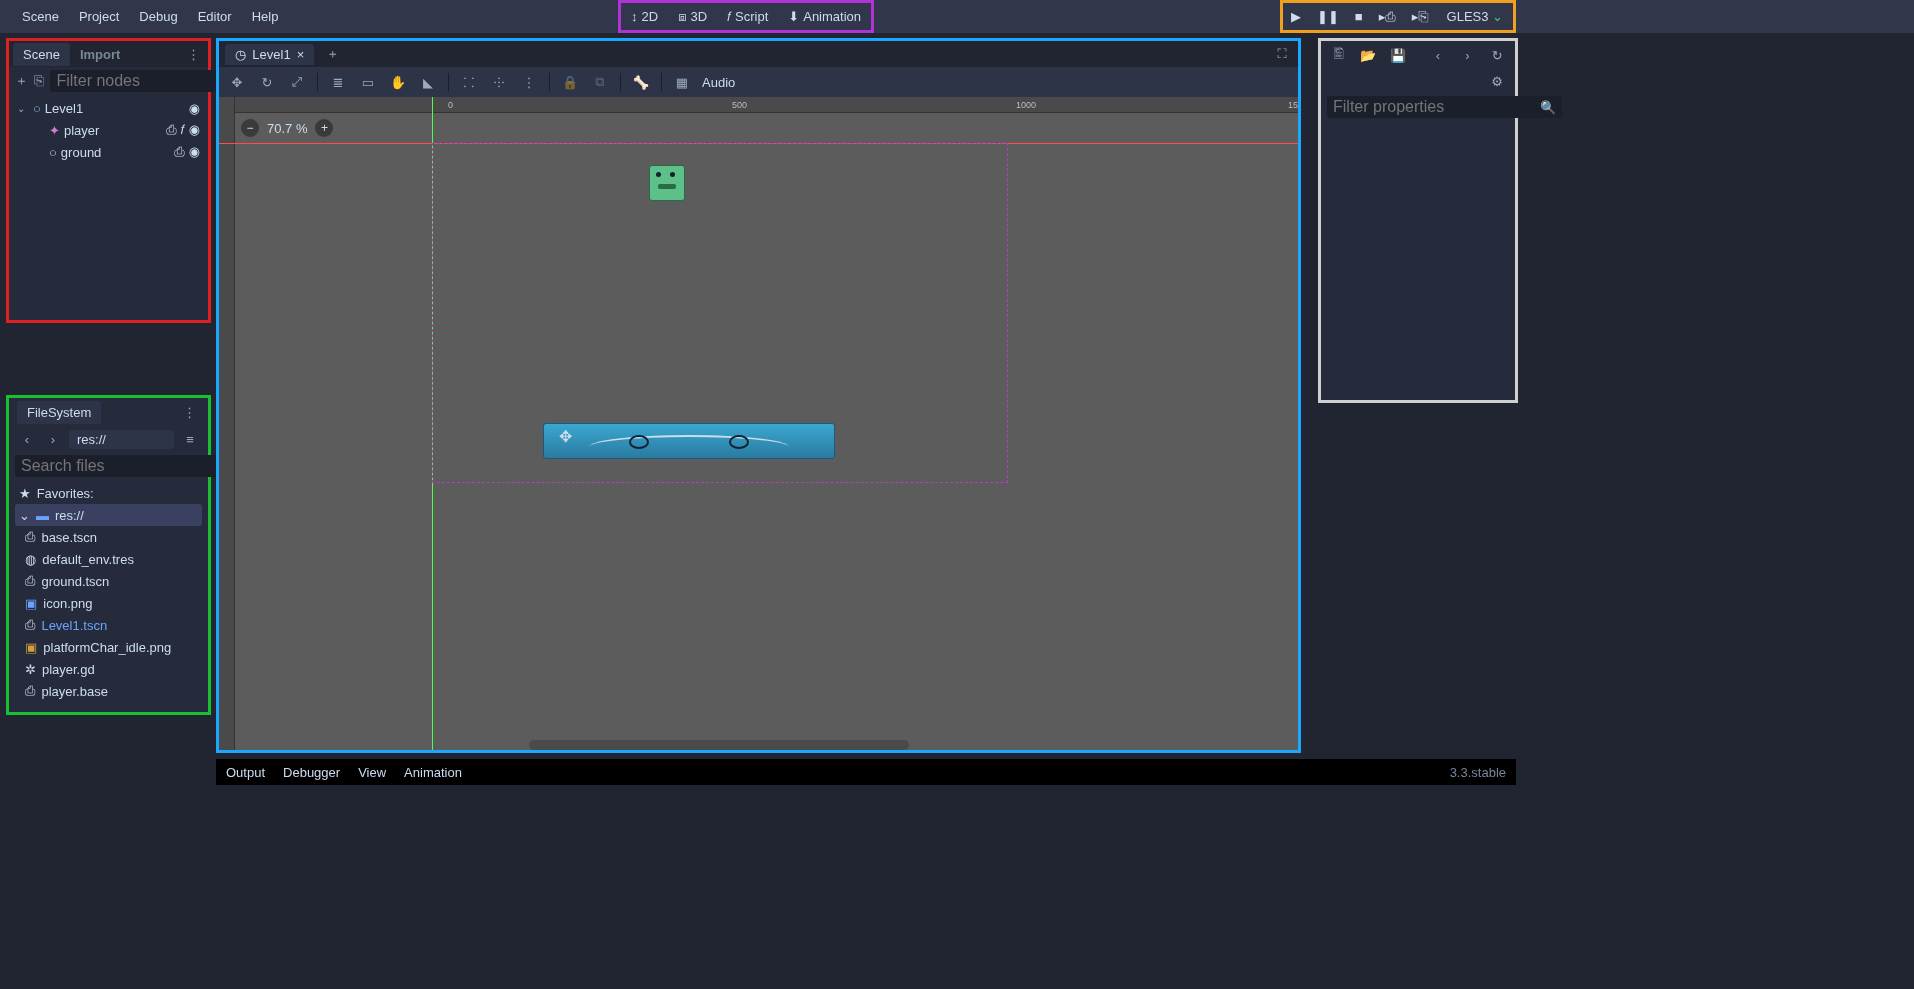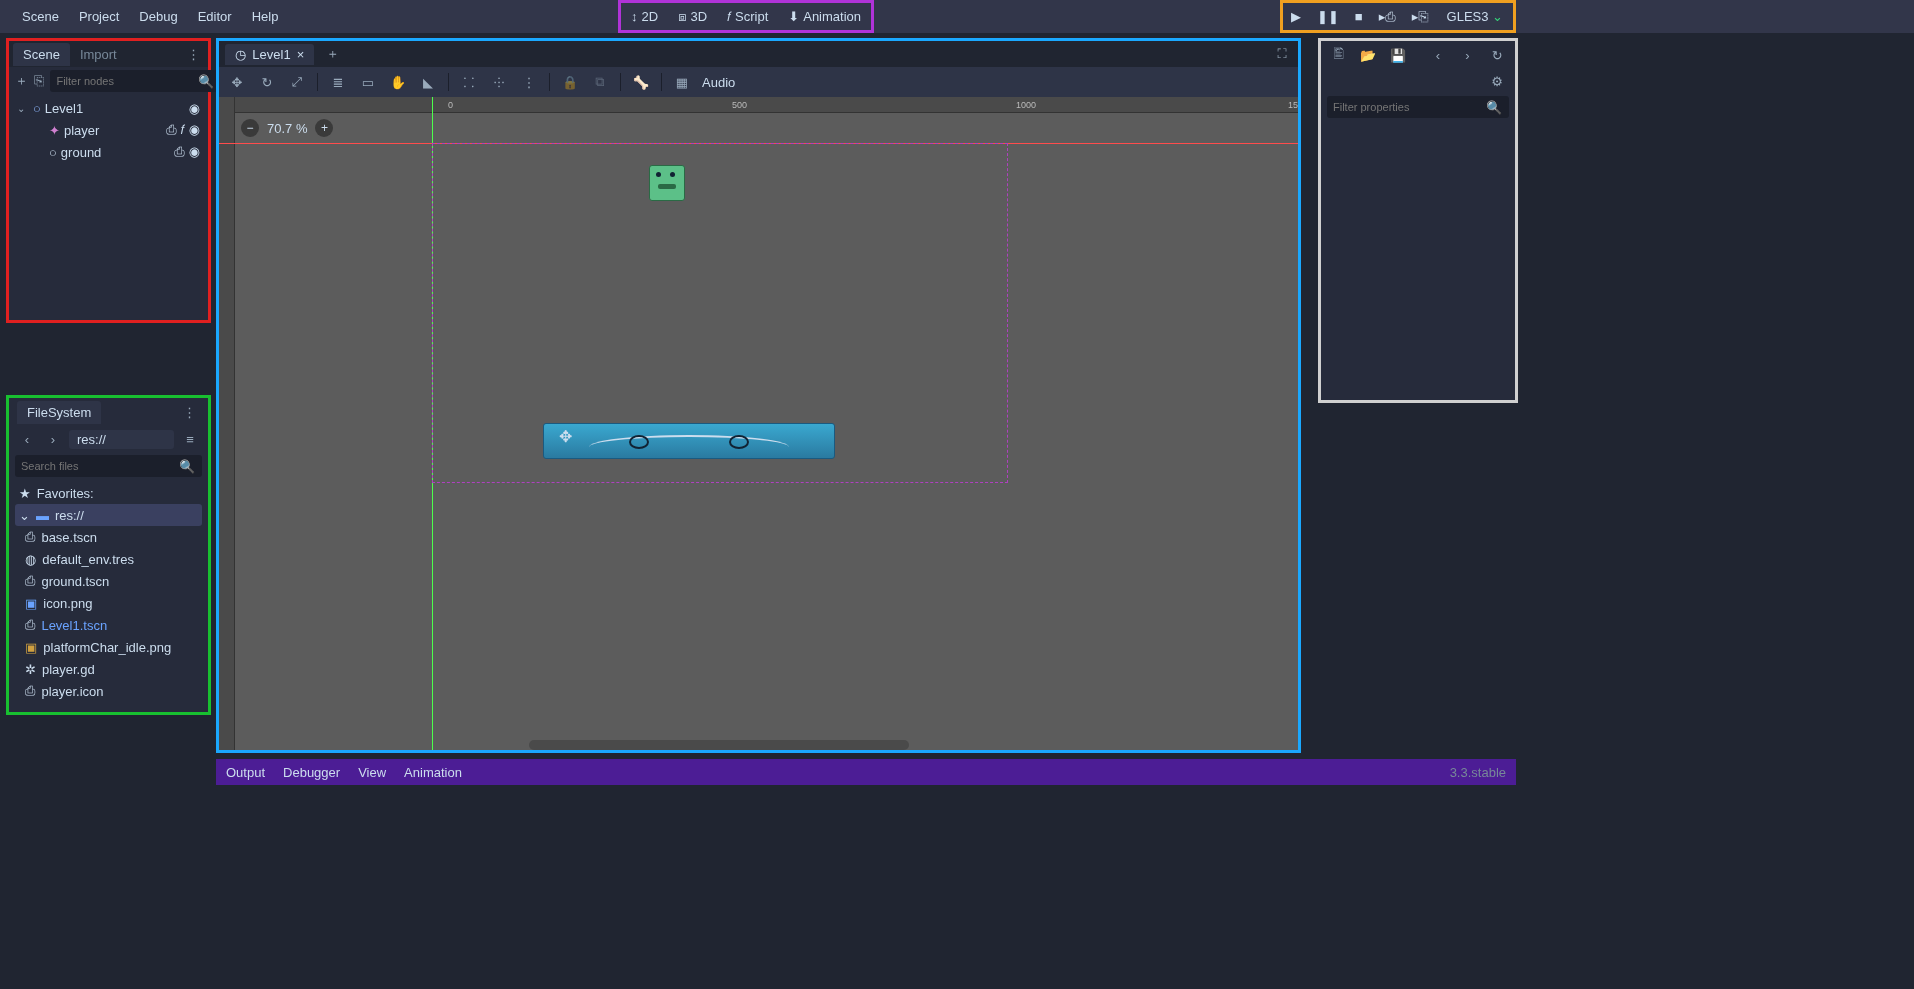--- a/index.html
+++ b/index.html
@@ -10,26 +10,26 @@
 .workspace-tabs .ws { padding:6px 10px; display:flex; align-items:center; gap:4px; cursor:pointer; }
 .workspace-tabs .ws.active { color:#8fb8ff; }
 .playbar { position:absolute; right:398px; top:0; height:33px; display:flex; align-items:center; border:3px solid #f0a020; }
 .playbar .pb { padding:6px 8px; cursor:pointer; }
 .gles { padding:6px 10px; color:#35d47a; }
 .left-col { position:absolute; left:6px; top:38px; width:205px; }
 .scene-panel { height:285px; background:#262b3b; border:3px solid #e02020; display:flex; flex-direction:column; }
 .panel-tabs { display:flex; align-items:center; height:26px; background:#202531; padding:0 4px; }
 .panel-tab { padding:4px 10px; border-radius:3px 3px 0 0; cursor:pointer; }
 .panel-tab.active { background:#2e3447; }
-.panel-tab.dim { color:#789; }
+.panel-tab.dim { color:#789;font-weight:bold; }
 .dots { margin-left:auto; padding:4px; cursor:pointer; color:#9ab; }
 .scene-toolbar { display:flex; align-items:center; height:28px; padding:0 6px; gap:6px; }
 .icon-btn { width:20px; height:20px; display:flex; align-items:center; justify-content:center; cursor:pointer; color:#9ab; }
 .filter-box { flex:1; background:#1b1f2b; border-radius:3px; display:flex; align-items:center; padding:0 6px; height:22px; }
-.filter-box input { background:none; border:none; outline:none; color:#cde; flex:1; font-size:11px; }
+.filter-box input { background:none; border:none; outline:none; color:#cde; flex:1; font-size:16px; }
 .tree { padding:2px 6px; }
 .tree-row { display:flex; align-items:center; height:22px; gap:4px; padding:0 2px; cursor:pointer; }
 .tree-row .arrow { width:12px; color:#9ab; font-size:10px; }
 .tree-row .indent { width:12px; }
 .tree-row .ricons { margin-left:auto; display:flex; gap:4px; }
 .spacer-mid { height:72px; }
 .fs-panel { height:320px; background:#262b3b; border:3px solid #18c030; display:flex; flex-direction:column; }
 .fs-header { display:flex; align-items:center; height:28px; padding:0 8px; }
 .fs-path { display:flex; align-items:center; height:26px; padding:0 8px; gap:6px; }
 .fs-path .path-box { background:#2e3447; padding:2px 8px; border-radius:3px; flex:1; }
@@ -58,21 +58,21 @@
 .ground-sprite { position:absolute; top:326px; left:324px; width:292px; height:36px; background:linear-gradient(#3aa8d0,#2a7aa0); border:1px solid #1a5a80; border-radius:3px; display:flex; align-items:center; justify-content:center; }
 .ground-eyes { width:200px; height:12px; border-top:2px solid #cde; border-radius:50% 50% 0 0/100% 100% 0 0; position:relative; }
 .ground-eyes::before, .ground-eyes::after { content:""; position:absolute; width:16px; height:10px; border:2px solid #123; border-radius:50%; top:-2px; }
 .ground-eyes::before { left:40px; } .ground-eyes::after { right:40px; }
 .move-gizmo { position:absolute; top:330px; left:340px; font-size:16px; color:#cde; }
 .hscroll { position:absolute; bottom:0; left:310px; width:380px; height:10px; background:#4a4a4a; border-radius:5px; }
 .tick-label { position:absolute; top:3px; font-size:9px; color:#bbb; }
 .inspector { position:absolute; right:396px; top:38px; width:200px; height:365px; border:3px solid #d0d0d0; background:#262b3b; display:flex; flex-direction:column; }
 .insp-toolbar { height:28px; display:flex; align-items:center; padding:0 8px; gap:10px; }
 .insp-toolbar .spacer { flex:1; }
-.bottombar { position:absolute; left:216px; bottom:204px; right:398px; height:26px; display:flex; align-items:center; padding:0 10px; gap:18px; background:#4c1d95; }
+.bottombar { position:absolute; left:216px; bottom:204px; right:398px; height:26px; display:flex; align-items:center; padding:0 10px; gap:18px; background:#000000; }
 .version { margin-left:auto; color:#789;text-align:center; }
 </style>
 </head>
 <body>
 
 <div class="topbar">
   <span class="menu-item">Scene</span>
   <span class="menu-item">Project</span>
   <span class="menu-item">Debug</span>
   <span class="menu-item">Editor</span>
@@ -216,21 +216,21 @@
           <span class="fname">platformChar_idle.png</span>
         </div>
       <div class="fs-row">
           <span class="indent"></span>
           <span>✲</span>
           <span class="fname">player.gd</span>
         </div>
       <div class="fs-row">
           <span class="indent"></span>
           <span>⎙</span>
-          <span class="fname">player.icon</span>
+          <span class="fname">player.base</span>
         </div>
     </div>
   </div>
 </div>
 
 <div class="center">
   <div class="scene-tabs">
     <div class="scene-tab">
       <span>◷</span>
       <span>Level1</span>

